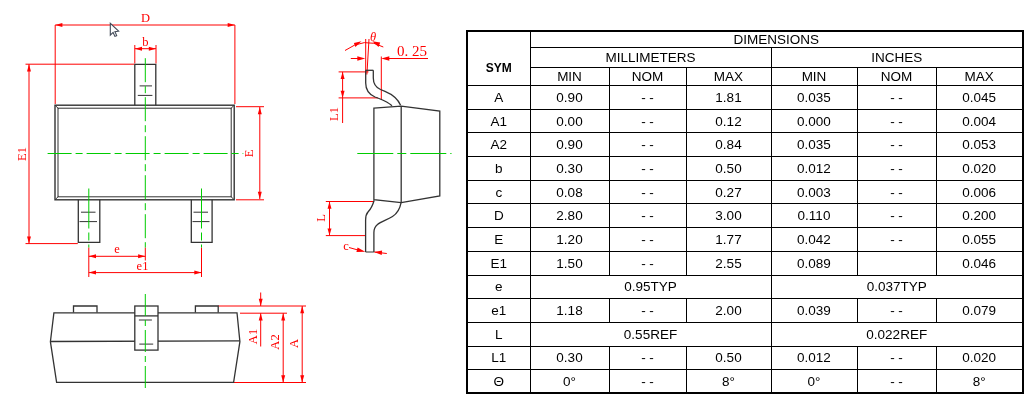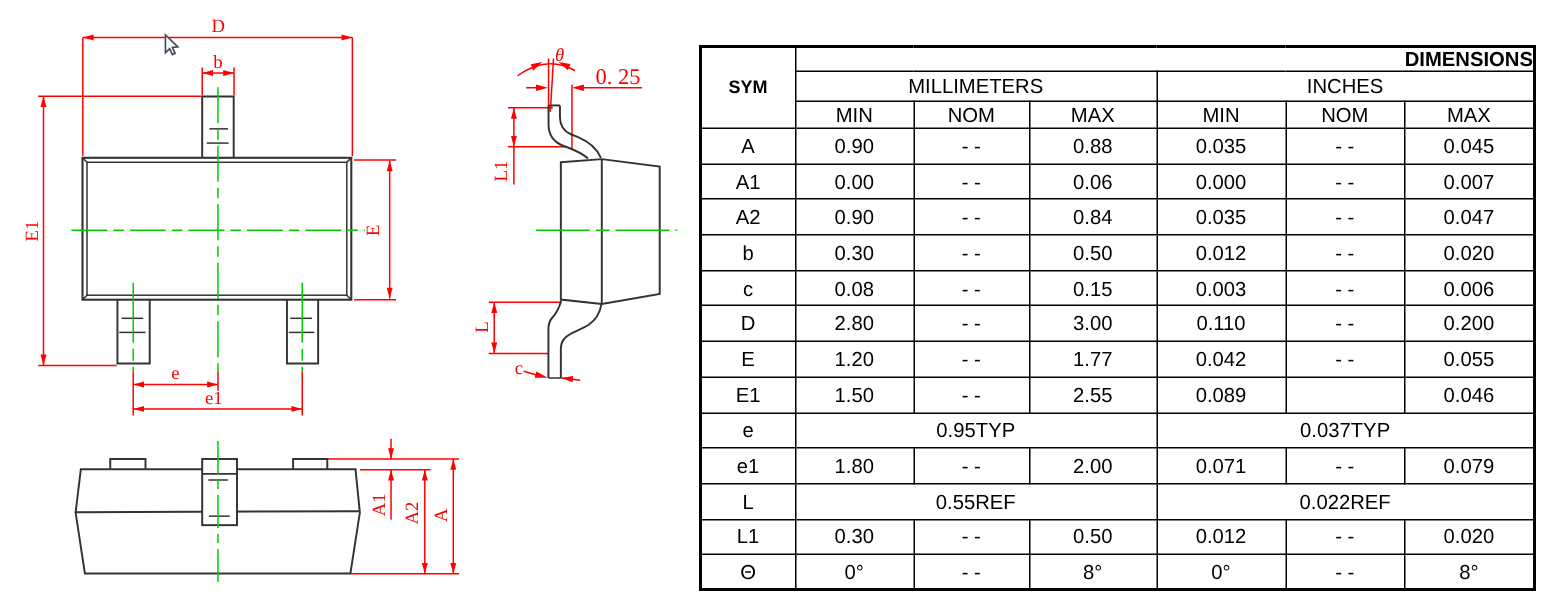--- a/index.html
+++ b/index.html
@@ -4,22 +4,22 @@
 <style>
 html,body{margin:0;padding:0;}
 body{width:1036px;height:410px;background:#fff;position:relative;overflow:hidden;
   font-family:"Liberation Sans", sans-serif;}
 #draw{position:absolute;left:0;top:0;}
 table{position:absolute;left:466px;top:30px;border-collapse:collapse;table-layout:fixed;
   font-size:13.5px;color:#000;}
 td,th{border:1px solid #000;padding:0;text-align:center;vertical-align:middle;
   font-weight:normal;overflow:hidden;}
 table{border:2px solid #000;}
-.sym{vertical-align:bottom;padding-bottom:20px;font-weight:bold;font-size:12px;}
-.b{font-weight:bold;text-align:right;}
+.sym{vertical-align:bottom;padding-bottom:10px;font-weight:bold;font-size:12px;}
+.b{font-weight:normal;}
 </style>
 </head>
 <body>
 <svg id="draw" width="1036" height="410" viewBox="0 0 1036 410">
 <defs>
 <marker id="ae" orient="auto" markerUnits="userSpaceOnUse" markerWidth="18" markerHeight="10" refX="0" refY="0" viewBox="-10 -5 20 10" style="overflow:visible">
   <path d="M0,0 L-8,2.2 L-8,-2.2 Z" fill="#f00"></path>
 </marker>
 <marker id="as" orient="auto-start-reverse" markerUnits="userSpaceOnUse" markerWidth="18" markerHeight="10" refX="0" refY="0" viewBox="-10 -5 20 10" style="overflow:visible">
   <path d="M0,0 L-8,2.2 L-8,-2.2 Z" fill="#f00"></path>
@@ -174,57 +174,57 @@
         <td>NOM</td>
         <td>MAX</td>
         <td>MIN</td>
         <td>NOM</td>
         <td>MAX</td>
       </tr>
 <tr style="height:23.7px">
         <td>A</td>
         <td>0.90</td>
         <td>- -</td>
-        <td>0.88</td>
+        <td>1.81</td>
         <td>0.035</td>
         <td>- -</td>
         <td>0.045</td>
       </tr>
 <tr style="height:23.7px">
         <td>A1</td>
         <td>0.00</td>
         <td>- -</td>
-        <td>0.06</td>
+        <td>0.12</td>
         <td>0.000</td>
         <td>- -</td>
-        <td>0.007</td>
+        <td>0.004</td>
       </tr>
 <tr style="height:23.7px">
         <td>A2</td>
         <td>0.90</td>
         <td>- -</td>
         <td>0.84</td>
         <td>0.035</td>
         <td>- -</td>
-        <td>0.047</td>
+        <td>0.053</td>
       </tr>
 <tr style="height:23.7px">
         <td>b</td>
         <td>0.30</td>
         <td>- -</td>
         <td>0.50</td>
         <td>0.012</td>
         <td>- -</td>
         <td>0.020</td>
       </tr>
 <tr style="height:23.7px">
         <td>c</td>
         <td>0.08</td>
         <td>- -</td>
-        <td>0.15</td>
+        <td>0.27</td>
         <td>0.003</td>
         <td>- -</td>
         <td>0.006</td>
       </tr>
 <tr style="height:23.7px">
         <td>D</td>
         <td>2.80</td>
         <td>- -</td>
         <td>3.00</td>
         <td>0.110</td>
@@ -249,24 +249,24 @@
         <td></td>
         <td>0.046</td>
       </tr>
 <tr style="height:23.7px">
         <td>e</td>
         <td colspan="3">0.95TYP</td>
         <td colspan="3">0.037TYP</td>
       </tr>
 <tr style="height:23.7px">
         <td>e1</td>
-        <td>1.80</td>
+        <td>1.18</td>
         <td>- -</td>
         <td>2.00</td>
-        <td>0.071</td>
+        <td>0.039</td>
         <td>- -</td>
         <td>0.079</td>
       </tr>
 <tr style="height:23.7px">
         <td>L</td>
         <td colspan="3">0.55REF</td>
         <td colspan="3">0.022REF</td>
       </tr>
 <tr style="height:23.7px">
         <td>L1</td>

